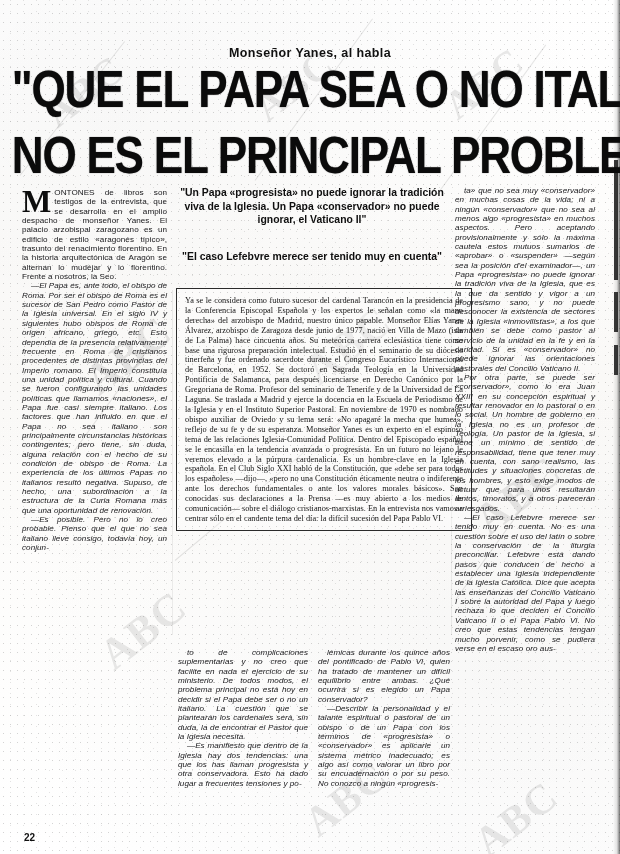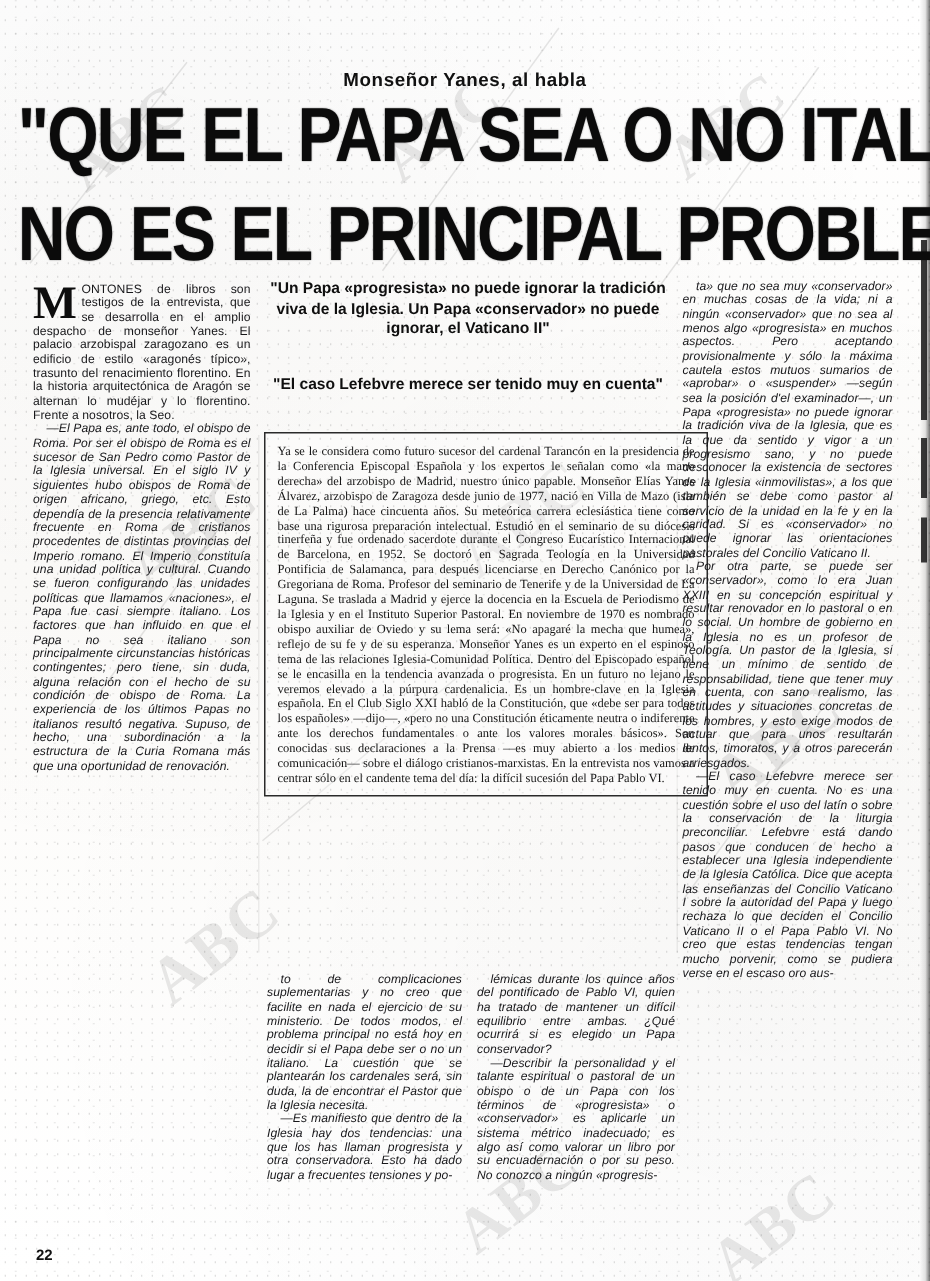--- a/index.html
+++ b/index.html
@@ -246,20 +246,21 @@
   </div>
 
   <div id="deck">"Un Papa «progresista» no puede ignorar la tradición viva de la Iglesia. Un Papa «conservador» no puede ignorar, el Vaticano II"</div>
   <div id="deck2">"El caso Lefebvre merece ser tenido muy en cuenta"</div>
 
   <div id="boxed">Ya se le considera como futuro sucesor del cardenal Tarancón en la presidencia de la Conferencia Episcopal Española y los expertos le señalan como «la mano derecha» del arzobispo de Madrid, nuestro único papable. Monseñor Elías Yanes Álvarez, arzobispo de Zaragoza desde junio de 1977, nació en Villa de Mazo (isla de La Palma) hace cincuenta años. Su meteórica carrera eclesiástica tiene como base una rigurosa preparación intelectual. Estudió en el seminario de su diócesis tinerfeña y fue ordenado sacerdote durante el Congreso Eucarístico Internacional de Barcelona, en 1952. Se doctoró en Sagrada Teología en la Universidad Pontificia de Salamanca, para después licenciarse en Derecho Canónico por la Gregoriana de Roma. Profesor del seminario de Tenerife y de la Universidad de La Laguna. Se traslada a Madrid y ejerce la docencia en la Escuela de Periodismo de la Iglesia y en el Instituto Superior Pastoral. En noviembre de 1970 es nombrado obispo auxiliar de Oviedo y su lema será: «No apagaré la mecha que humea», reflejo de su fe y de su esperanza. Monseñor Yanes es un experto en el espinoso tema de las relaciones Iglesia-Comunidad Política. Dentro del Episcopado español se le encasilla en la tendencia avanzada o progresista. En un futuro no lejano le veremos elevado a la púrpura cardenalicia. Es un hombre-clave en la Iglesia española. En el Club Siglo XXI habló de la Constitución, que «debe ser para todos los españoles» —dijo—, «pero no una Constitución éticamente neutra o indiferente ante los derechos fundamentales o ante los valores morales básicos». Son conocidas sus declaraciones a la Prensa —es muy abierto a los medios de comunicación— sobre el diálogo cristianos-marxistas. En la entrevista nos vamos a centrar sólo en el candente tema del día: la difícil sucesión del Papa Pablo VI.</div>
 
   <div class="col" id="col-left">
       <p class="noind"><span class="dropcap">M</span>ONTONES de libros son testigos de la entrevista, que se desarrolla en el amplio despacho de monseñor Yanes. El palacio arzobispal zaragozano es un edificio de estilo «aragonés típico», trasunto del renacimiento florentino. En la historia arquitectónica de Aragón se alternan lo mudéjar y lo florentino. Frente a nosotros, la Seo.</p>
       <p class="a">—El Papa es, ante todo, el obispo de Roma. Por ser el obispo de Roma es el sucesor de San Pedro como Pastor de la Iglesia universal. En el siglo IV y siguientes hubo obispos de Roma de origen africano, griego, etc. Esto dependía de la presencia relativamente frecuente en Roma de cristianos procedentes de distintas provincias del Imperio romano. El Imperio constituía una unidad política y cultural. Cuando se fueron configurando las unidades políticas que llamamos «naciones», el Papa fue casi siempre italiano. Los factores que han influido en que el Papa no sea italiano son principalmente circunstancias históricas contingentes; pero tiene, sin duda, alguna relación con el hecho de su condición de obispo de Roma. La experiencia de los últimos Papas no italianos resultó negativa. Supuso, de hecho, una subordinación a la estructura de la Curia Romana más que una oportunidad de renovación.</p>
+      <p class="a">—Es posible. Pero no lo creo probable. Pienso que el que no sea italiano lleve consigo, todavía hoy, un conjun-</p>
     </div>
   <div class="col" id="col-c1">
       <p class="a">to de complicaciones suplementarias y no creo que facilite en nada el ejercicio de su ministerio. De todos modos, el problema principal no está hoy en decidir si el Papa debe ser o no un italiano. La cuestión que se plantearán los cardenales será, sin duda, la de encontrar el Pastor que la Iglesia necesita.</p>
       <p class="q">—Es manifiesto que dentro de la Iglesia hay dos tendencias: una que los has llaman progresista y otra conservadora. Esto ha dado lugar a frecuentes tensiones y po-</p>
     </div>
   <div class="col" id="col-c2">
       <p class="q">lémicas durante los quince años del pontificado de Pablo VI, quien ha tratado de mantener un difícil equilibrio entre ambas. ¿Qué ocurrirá si es elegido un Papa conservador?</p>
       <p class="a">—Describir la personalidad y el talante espiritual o pastoral de un obispo o de un Papa con los términos de «progresista» o «conservador» es aplicarle un sistema métrico inadecuado; es algo así como valorar un libro por su encuadernación o por su peso. No conozco a ningún «progresis-</p>
     </div>
   <div class="col" id="col-right">

